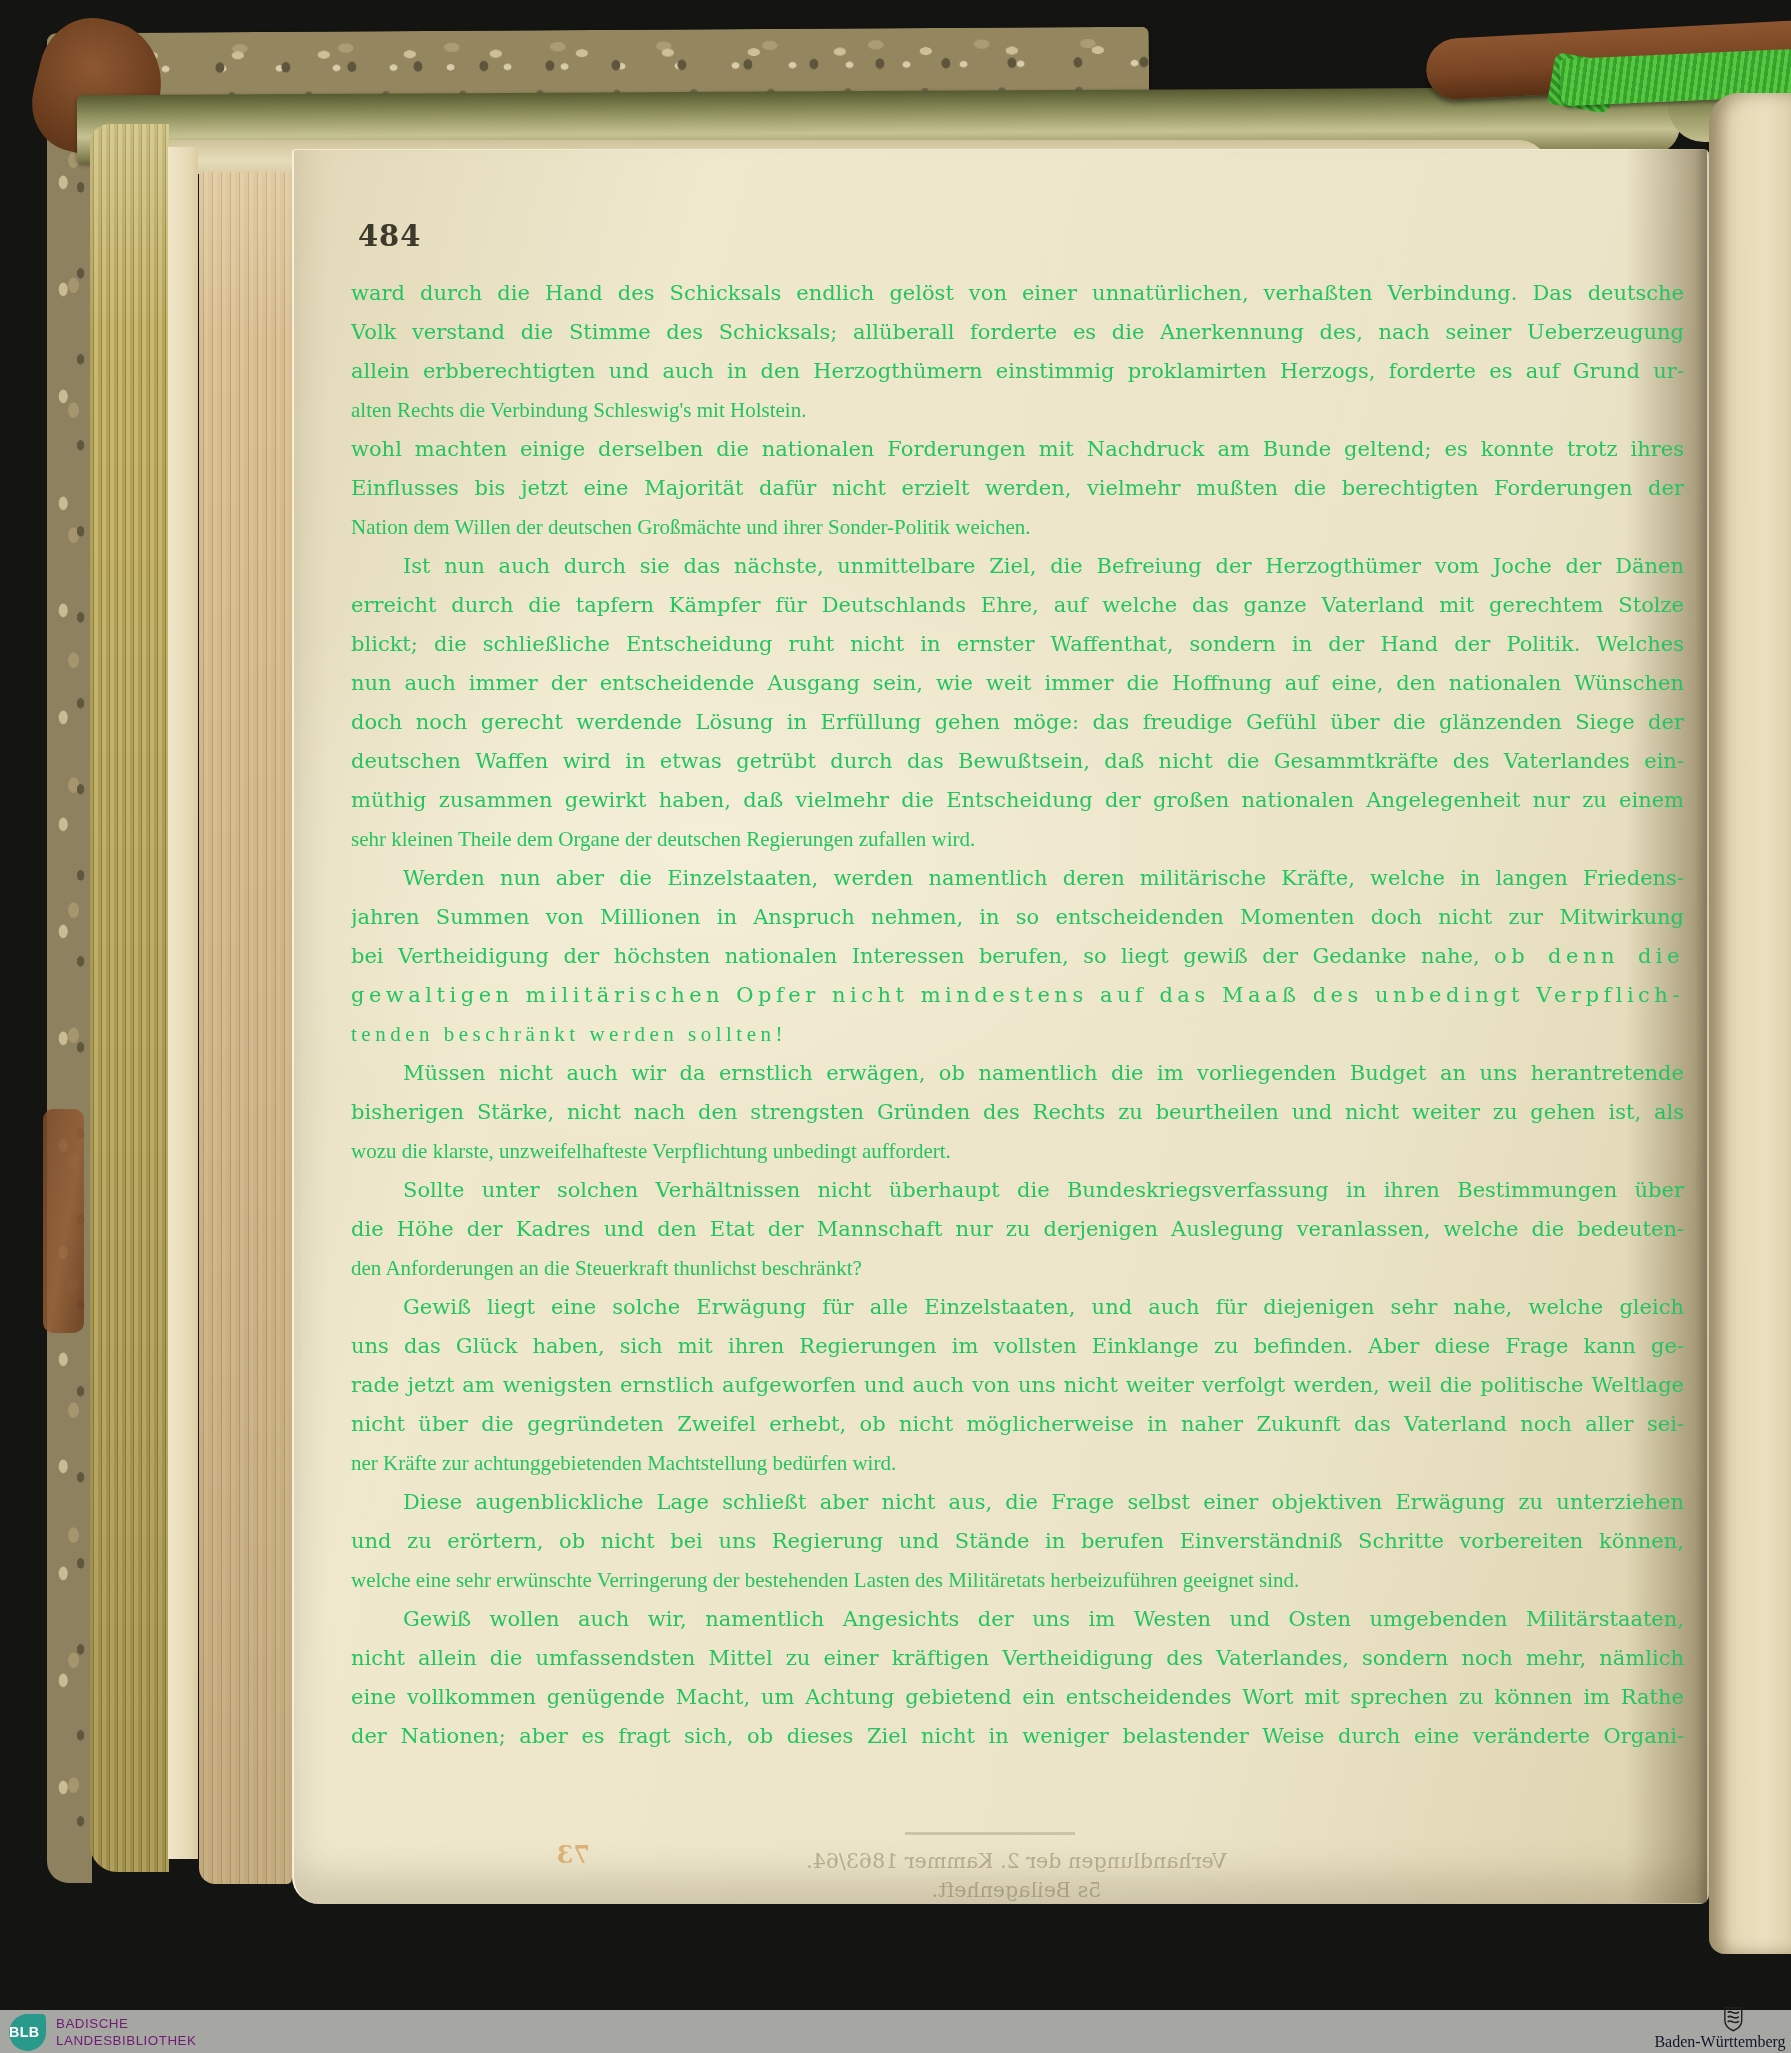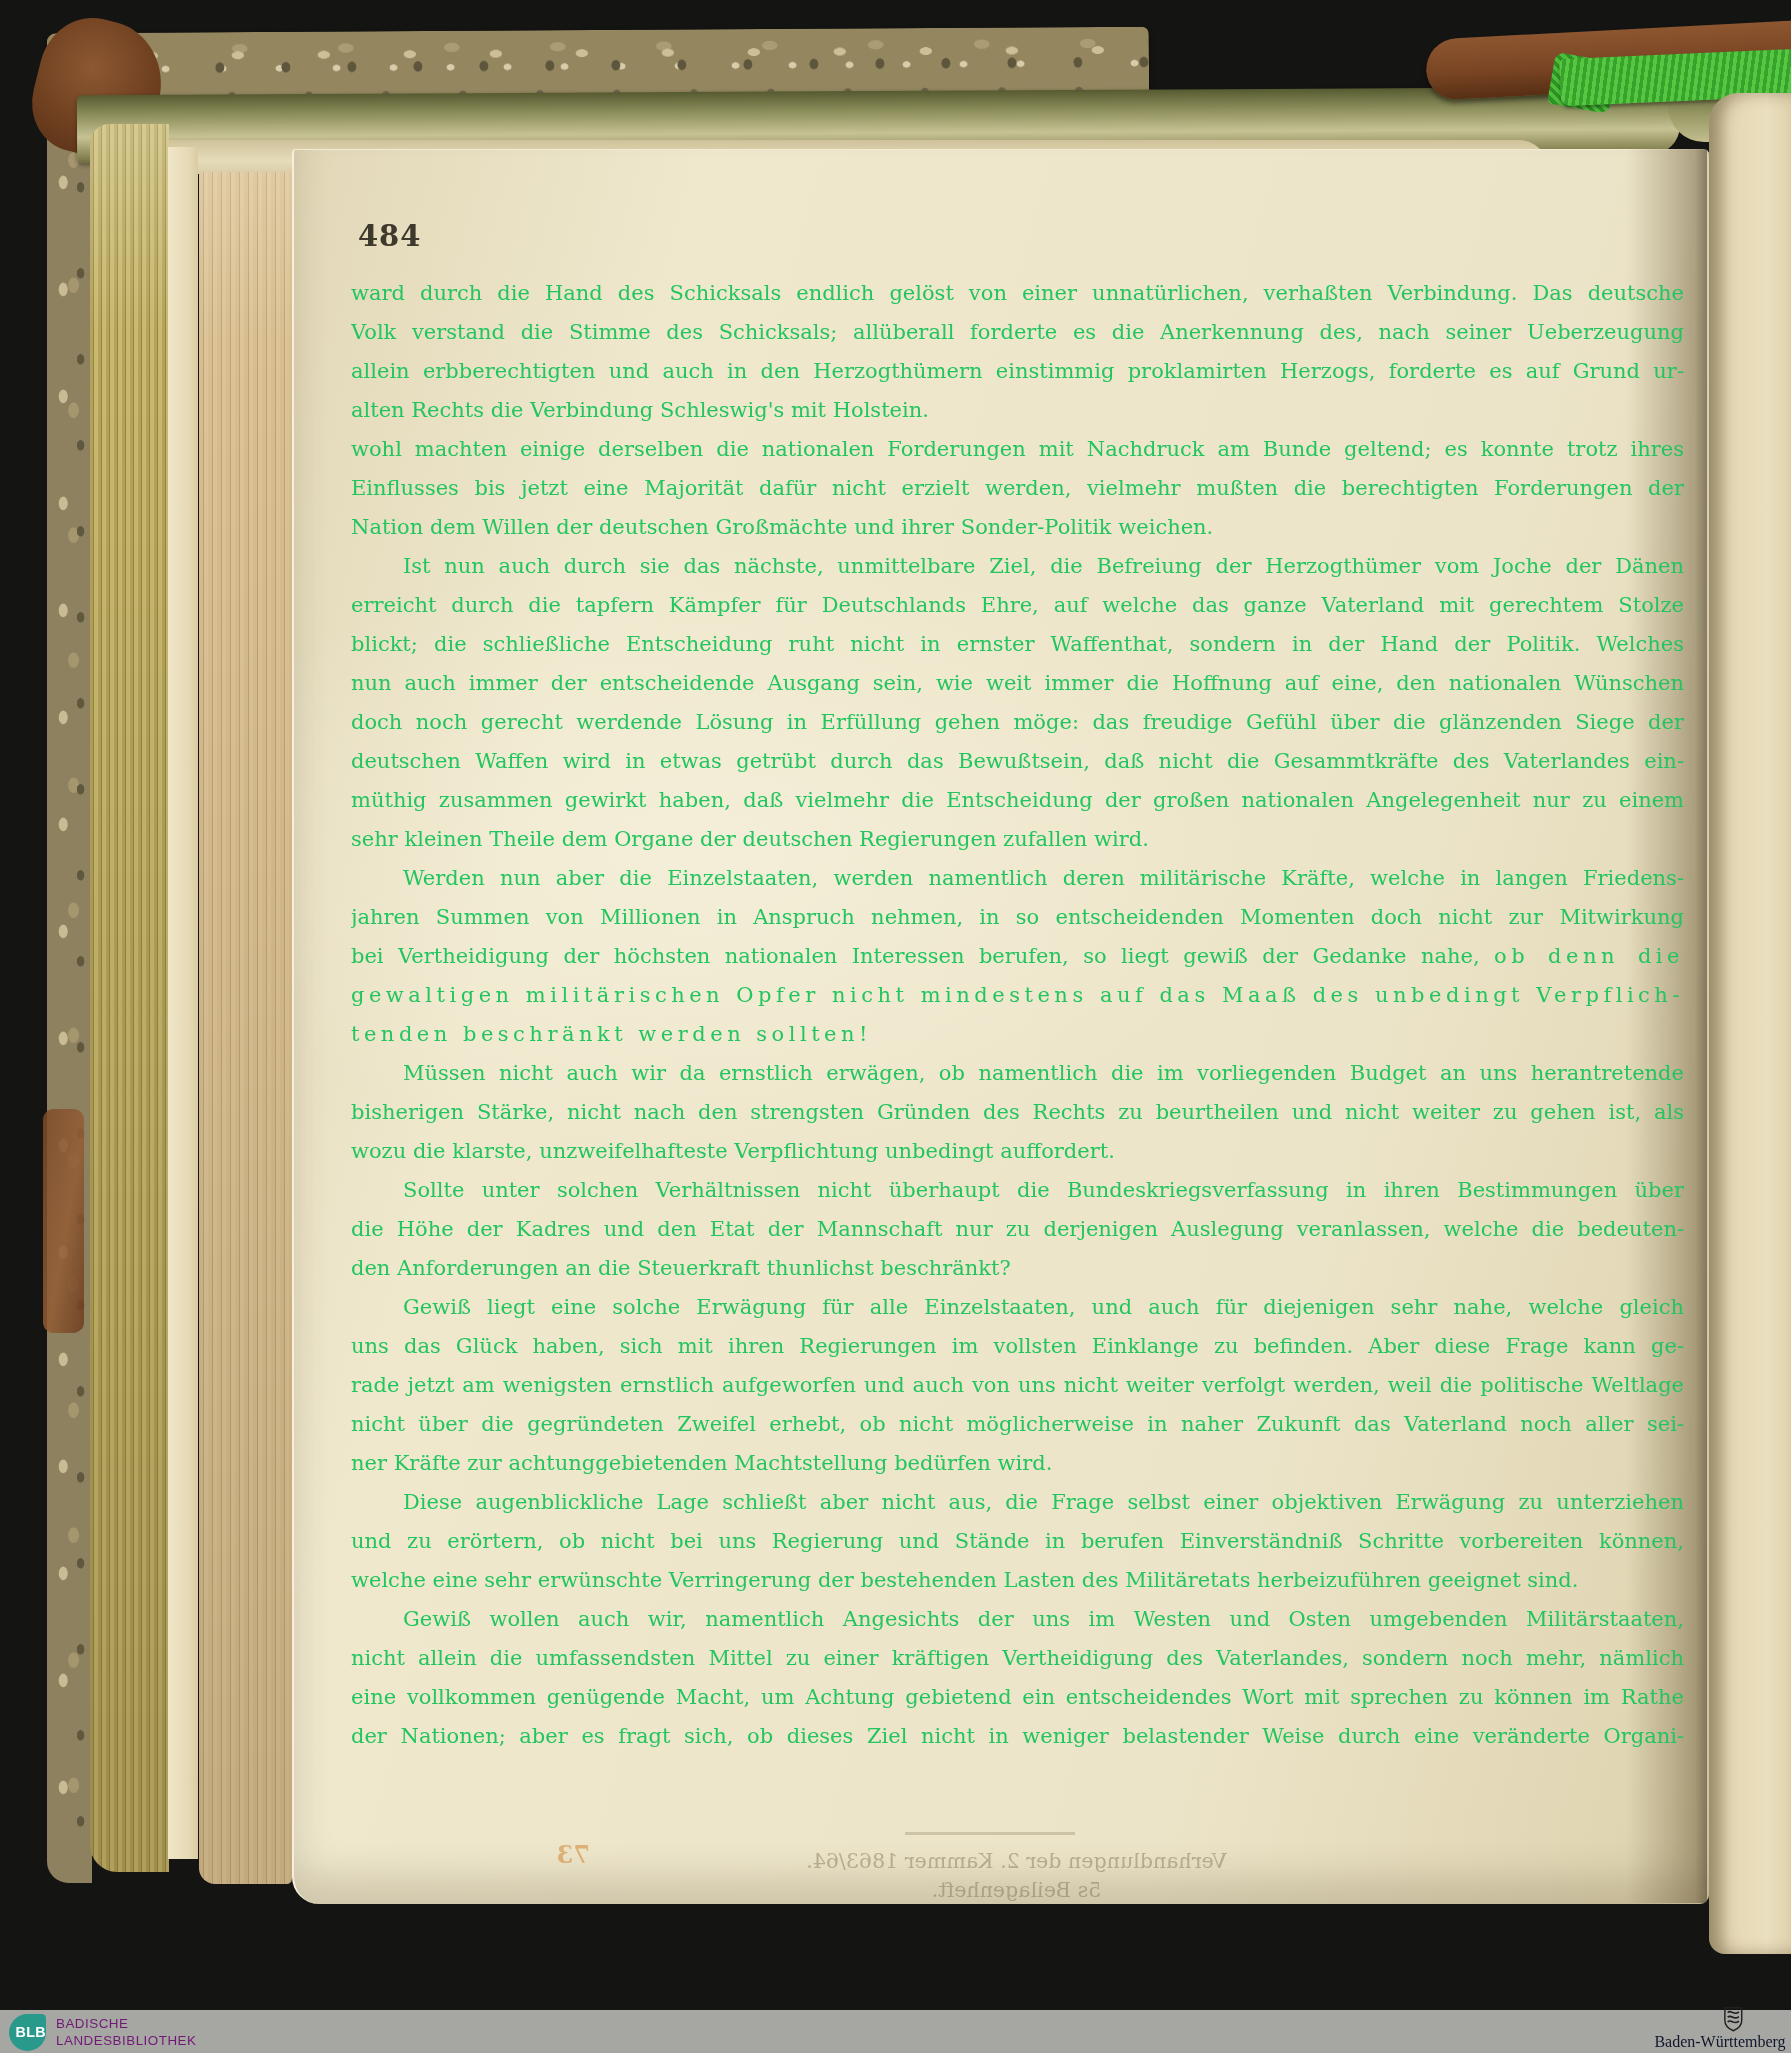--- a/index.html
+++ b/index.html
@@ -134,21 +134,21 @@
     font-size:29px;font-weight:bold;color:#3e392d;letter-spacing:0.9px;
   }
   .text-block{
     left:351px;top:274px;width:1333px;
     color:#22c55e;font-size:21px;
   }
   .line{
     height:39px;line-height:39px;overflow:hidden;
     text-align:justify;text-align-last:justify;
   }
-  .line.last{text-align:right;text-align-last:left;}
+  .line.last{text-align:right;text-align-last:left;font-family:Liberation Serif, serif;}
   .line.indent{text-indent:52px;}
   .sperr{letter-spacing:4.5px;}
 
   .bleed-line{
     left:806px;top:1847px;width:421px;height:29px;line-height:29px;
     transform:scaleX(-1);
     color:rgba(112,102,68,.42);font-size:20.6px;text-align:center;
   }
   .bleed-sig{
     left:536px;top:1840px;width:54px;height:30px;line-height:30px;
@@ -164,21 +164,21 @@
   .footer-bar{
     left:0;bottom:0;width:1791px;height:44px;
     background:#a6a6a3;
     font-family:"Liberation Sans", sans-serif;
   }
   .blb-logo{
     position:absolute;left:9px;top:3.6px;width:37px;height:37px;
     background:#29998c;
     border-radius:19px;border-top-right-radius:4.5px;
     color:#ffffff;font-weight:bold;font-size:14.3px;
-    display:flex;align-items:center;justify-content:flex-end;
+    display:flex;align-items:center;justify-content:flex-start;
     letter-spacing:0.4px;
   }
   .lib-name{
     position:absolute;left:56px;top:4.5px;
     color:#701a75;font-weight:normal;font-size:13.4px;line-height:17px;
     letter-spacing:0.5px;
   }
   .bw-coat{position:absolute;right:47px;top:-3.6px;width:20.6px;height:27px;}
   .bw-label{
     position:absolute;right:5.4px;top:23px;

